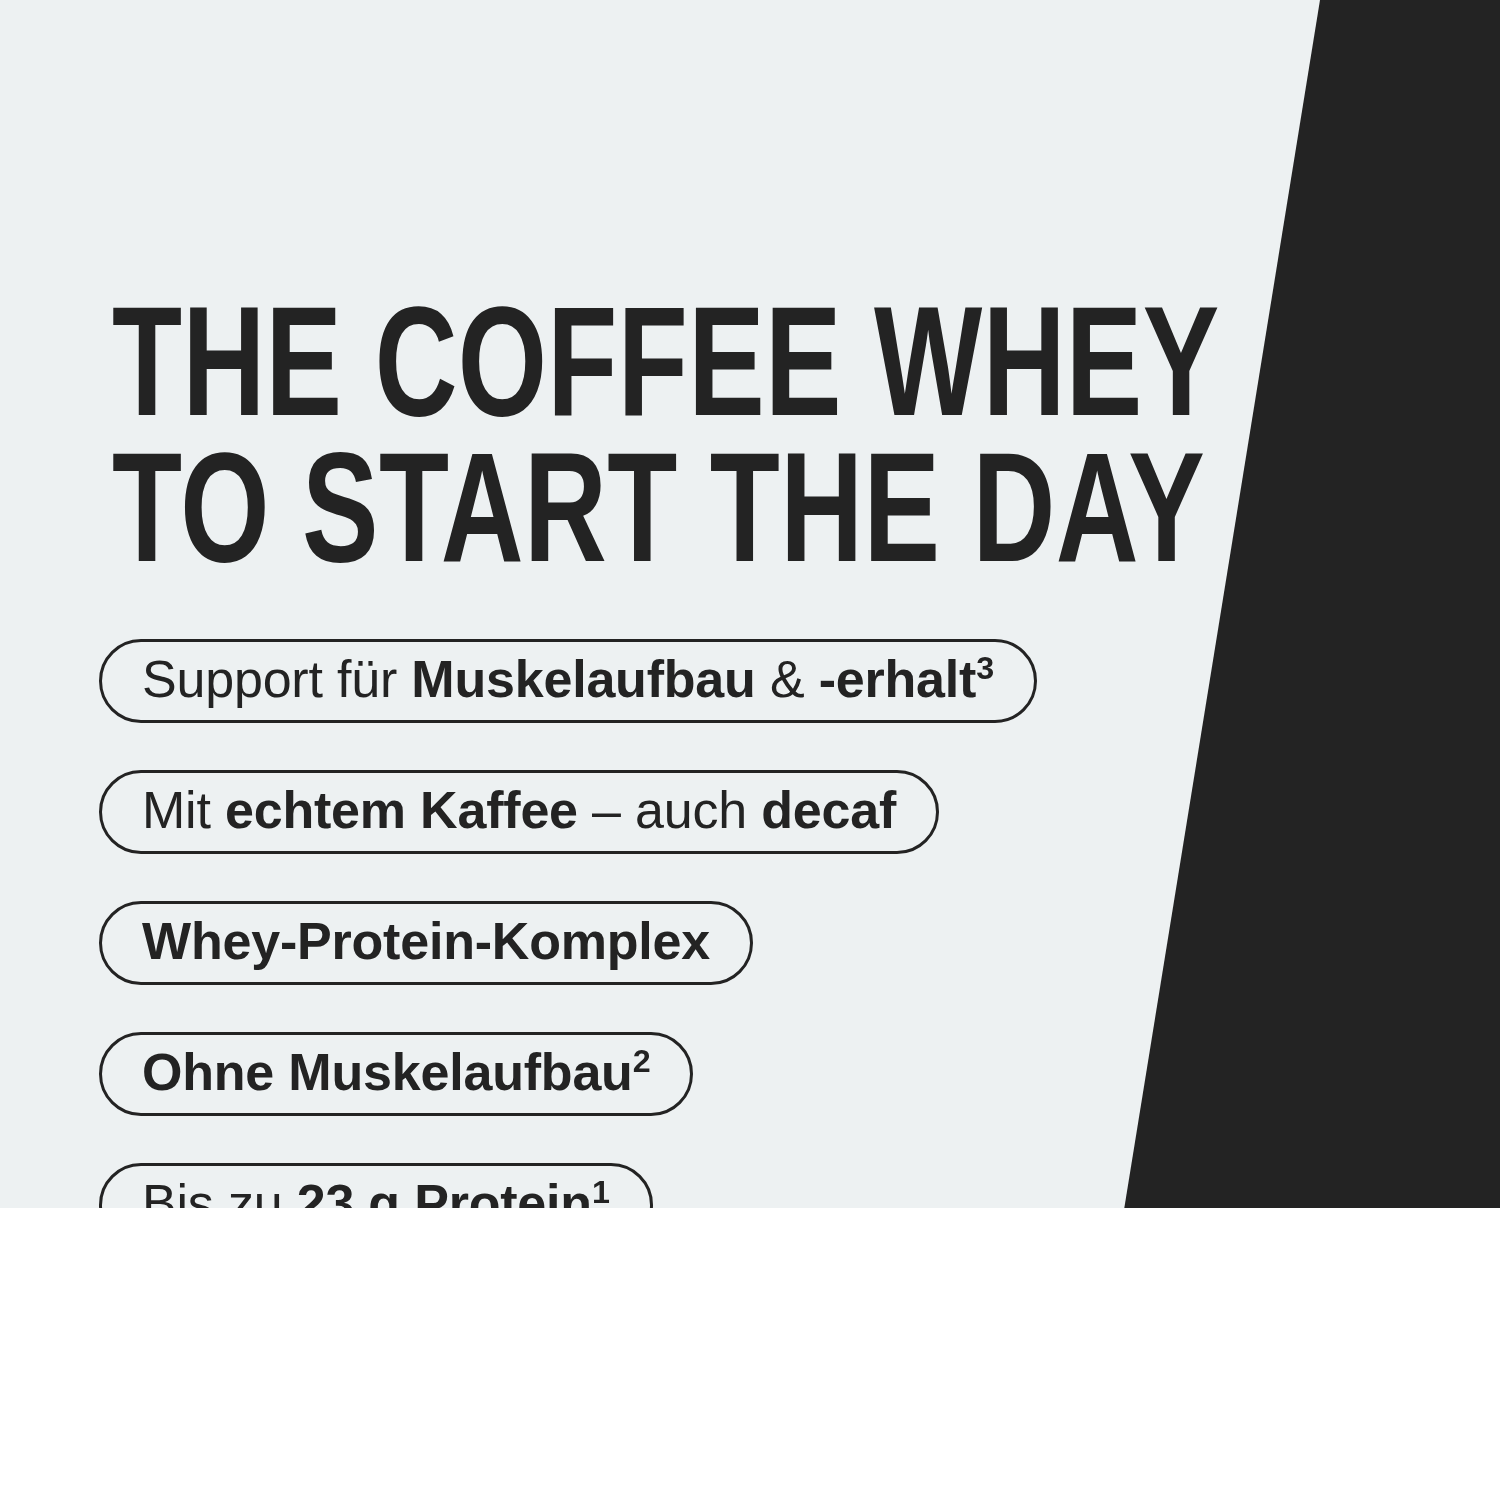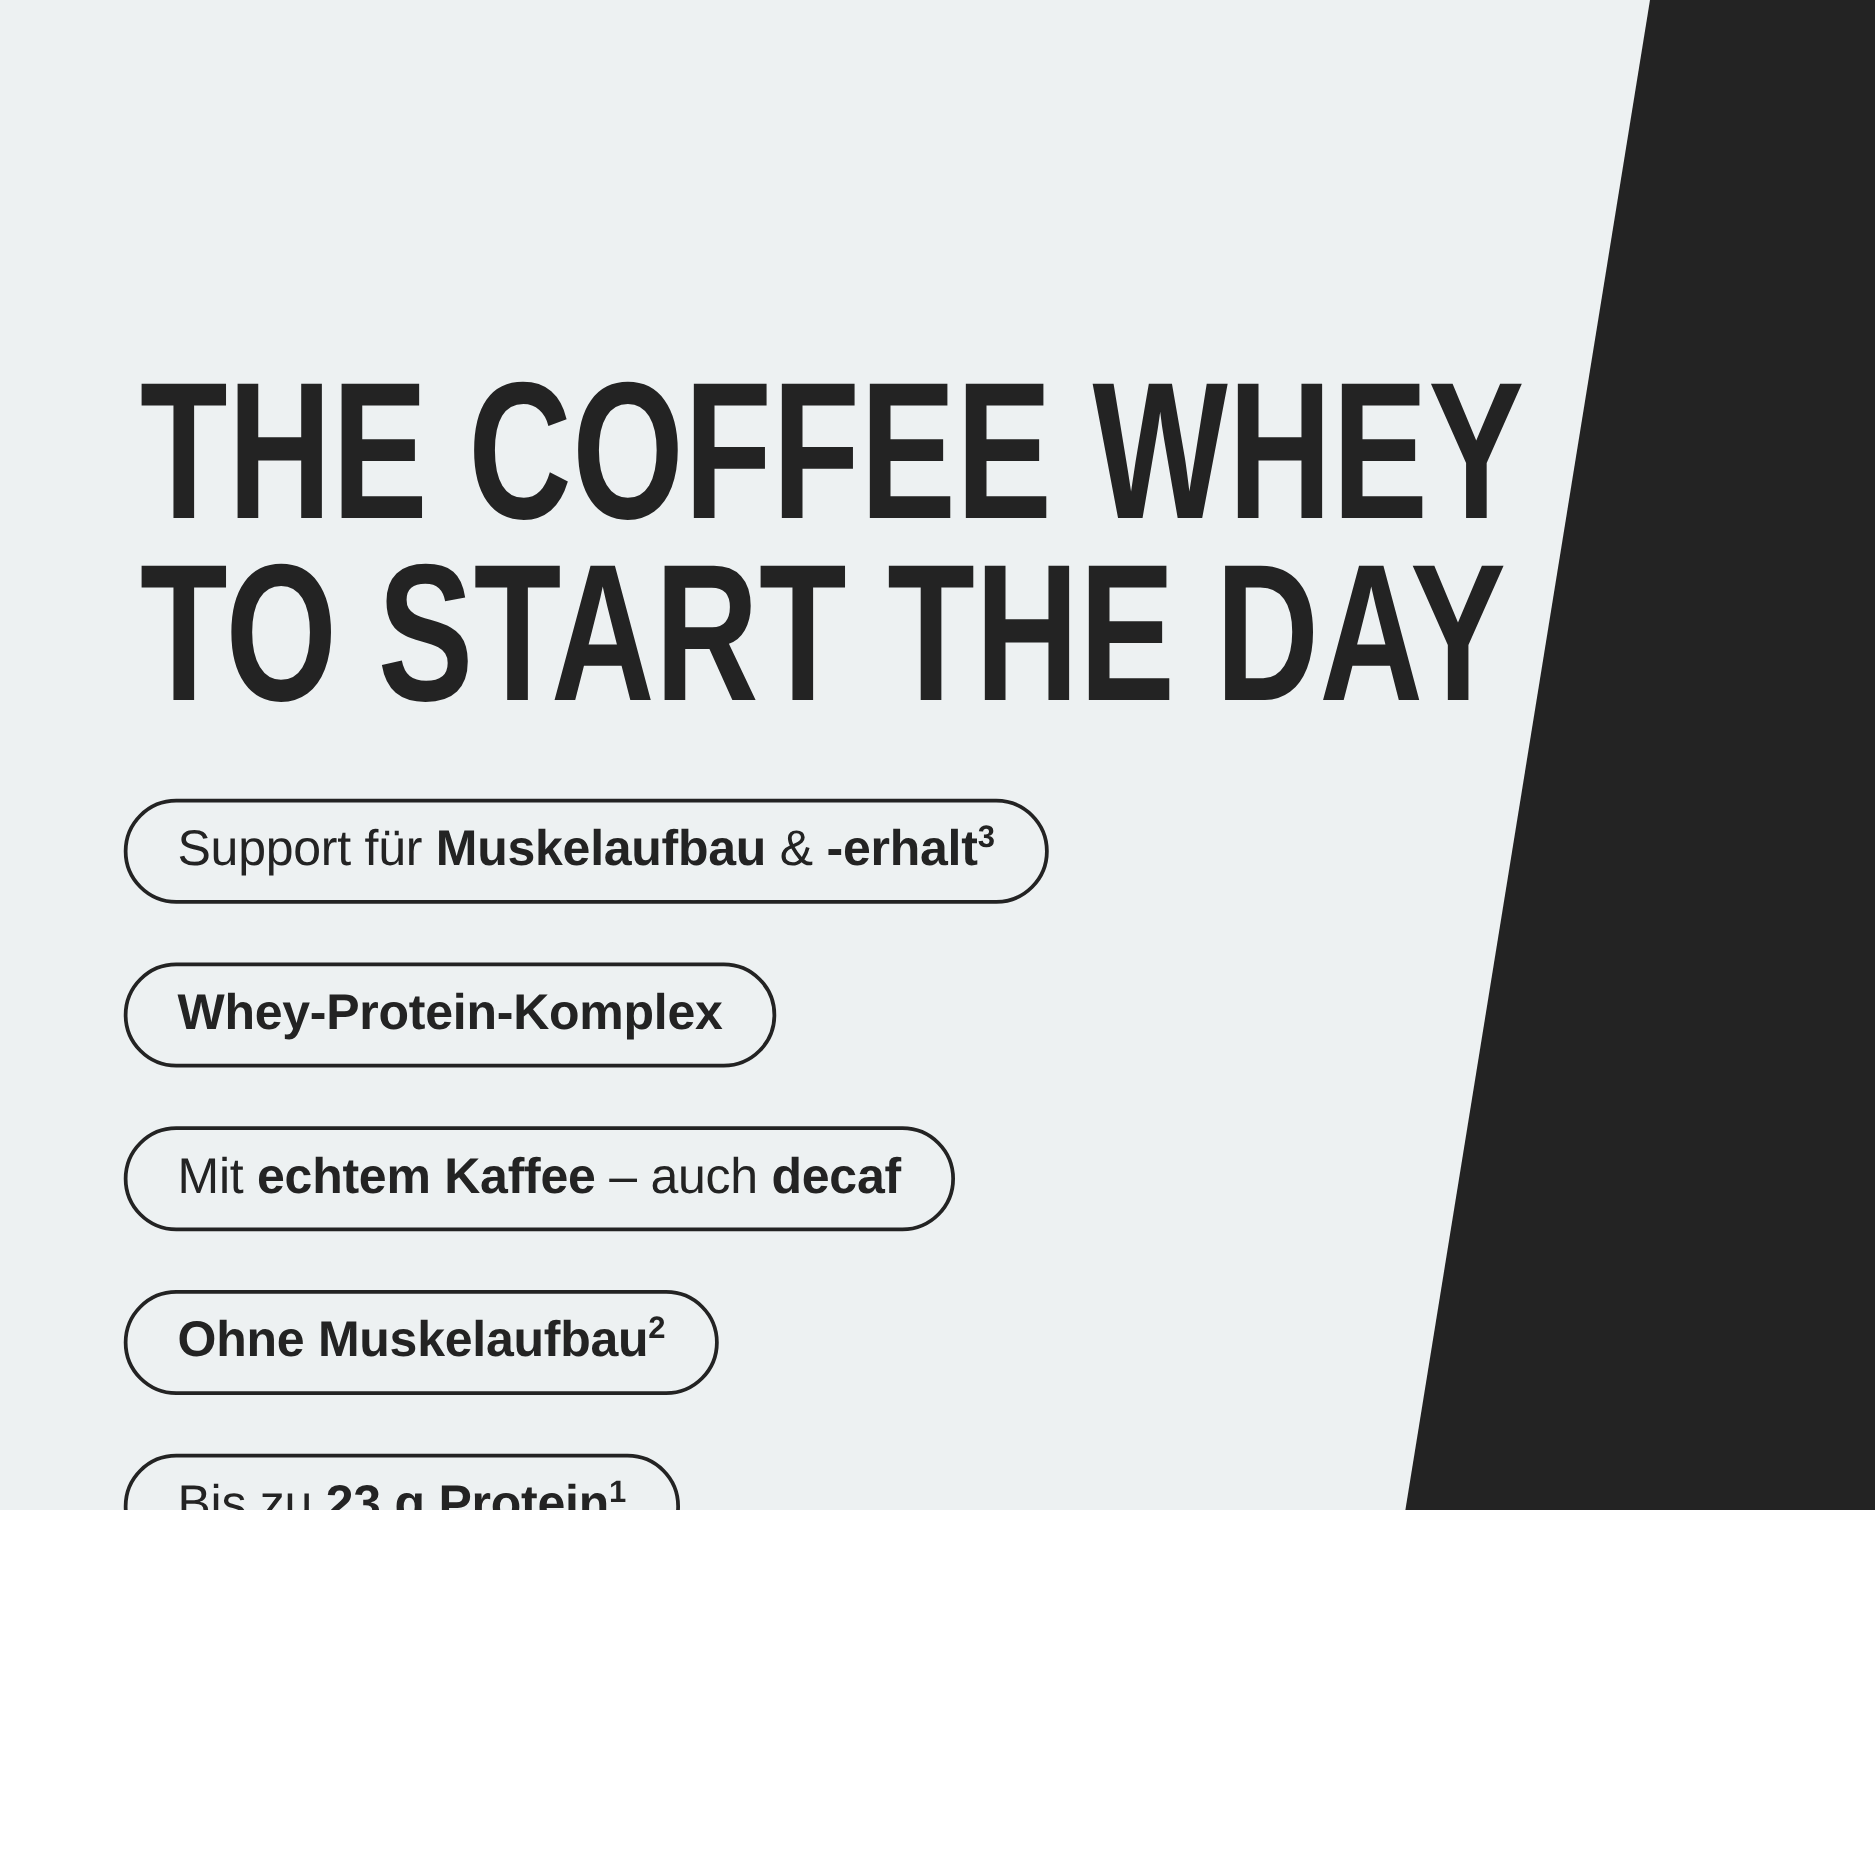--- a/index.html
+++ b/index.html
@@ -64,21 +64,21 @@
     display: flex;
     align-items: center;
     padding: 0 40px;
     margin-bottom: 47px;
     width: max-content;
     background: transparent;
   }
   .pill-text {
     color: #232323;
     font-family: "Liberation Sans", "DejaVu Sans", sans-serif;
-    font-size: 40px;
+    font-size: 52px;
     line-height: 1;
     letter-spacing: -0.2px;
     white-space: nowrap;
     font-weight: 400;
     position: relative;
     top: -2px;
   }
   .pill-text b { font-weight: 700; }
   .pill-text sup {
     font-size: 0.62em;
@@ -98,24 +98,24 @@
   <div id="headline">
     <span class="hl-line">THE COFFEE WHEY</span>
     <span class="hl-line">TO START THE DAY</span>
   </div>
 
   <div id="pills">
       <div class="pill">
         <span class="pill-text"><span>Support für </span><span><b>Muskelaufbau</b></span><span> &amp; </span><span><b>-erhalt</b></span><sup><b>3</b></sup></span>
       </div>
       <div class="pill">
-        <span class="pill-text"><span><b>Whey-Protein-Komplex</b></span></span>
+        <span class="pill-text"><span>Mit </span><span><b>echtem Kaffee</b></span><span> – auch </span><span><b>decaf</b></span></span>
       </div>
       <div class="pill">
-        <span class="pill-text"><span>Mit </span><span><b>echtem Kaffee</b></span><span> – auch </span><span><b>decaf</b></span></span>
+        <span class="pill-text"><span><b>Whey-Protein-Komplex</b></span></span>
       </div>
       <div class="pill">
         <span class="pill-text"><span><b>Ohne Muskelaufbau</b></span><sup><b>2</b></sup></span>
       </div>
       <div class="pill">
         <span class="pill-text"><span>Bis zu </span><span><b>23 g Protein</b></span><sup><b>1</b></sup></span>
       </div>
     </div>
 
 </div>

